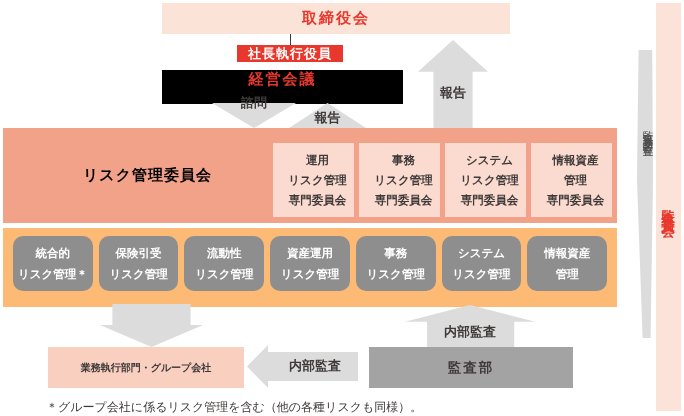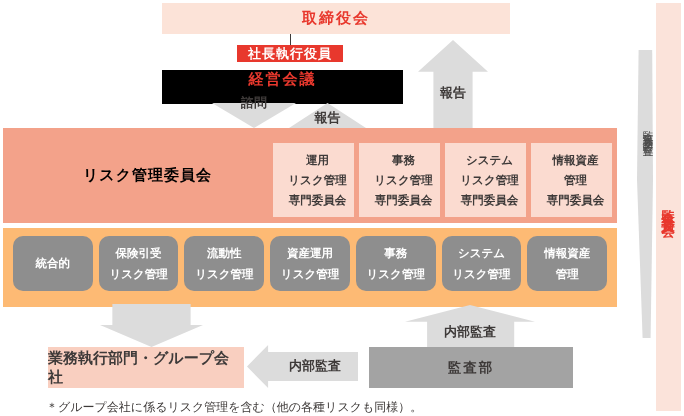--- a/index.html
+++ b/index.html
@@ -92,21 +92,21 @@
   .audit-up-arrow {
     left: 405px; top: 305px; width: 130px; height: 42px; background: #dcdcdc;
     clip-path: polygon(50% 0, 100% 40%, 84% 40%, 84% 100%, 17% 100%, 17% 40%, 0 40%);
   }
   .audit-up-label { left: 405px; top: 323px; width: 130px; text-align: center; font-size: 13px; font-weight: bold; color: #3e3a39; }
 
   
   .execution-box {
     left: 48px; top: 347px; width: 196px; height: 41px; background: #f9cfc0;
     display: flex; align-items: center; justify-content: center;
-    font-size: 15px; font-weight: bold; color: #3e3a39;
+    font-size: 10px; font-weight: bold; color: #3e3a39;
   }
   .audit-dept-box {
     left: 369px; top: 347px; width: 204px; height: 41px; background: #a3a3a3;
     display: flex; align-items: center; justify-content: center;
     font-size: 13.5px; font-weight: bold; color: #3e3a39; letter-spacing: 2px;
   }
 
   .footnote { left: 14px; top: 399px; font-size: 12px; color: #3e3a39; margin-left: 32px; }
 
   
@@ -174,20 +174,21 @@
     <div class="subcommittee">
       <span>情報資産</span>
       <span>管理</span>
       <span>専門委員会</span>
     </div>
   </div>
 
   <div class="abs function-band">
     <div class="function-box">
       <span>統合的</span>
+      <span>リスク管理＊</span>
     </div>
     <div class="function-box">
       <span>保険引受</span>
       <span>リスク管理</span>
     </div>
     <div class="function-box">
       <span>流動性</span>
       <span>リスク管理</span>
     </div>
     <div class="function-box">

